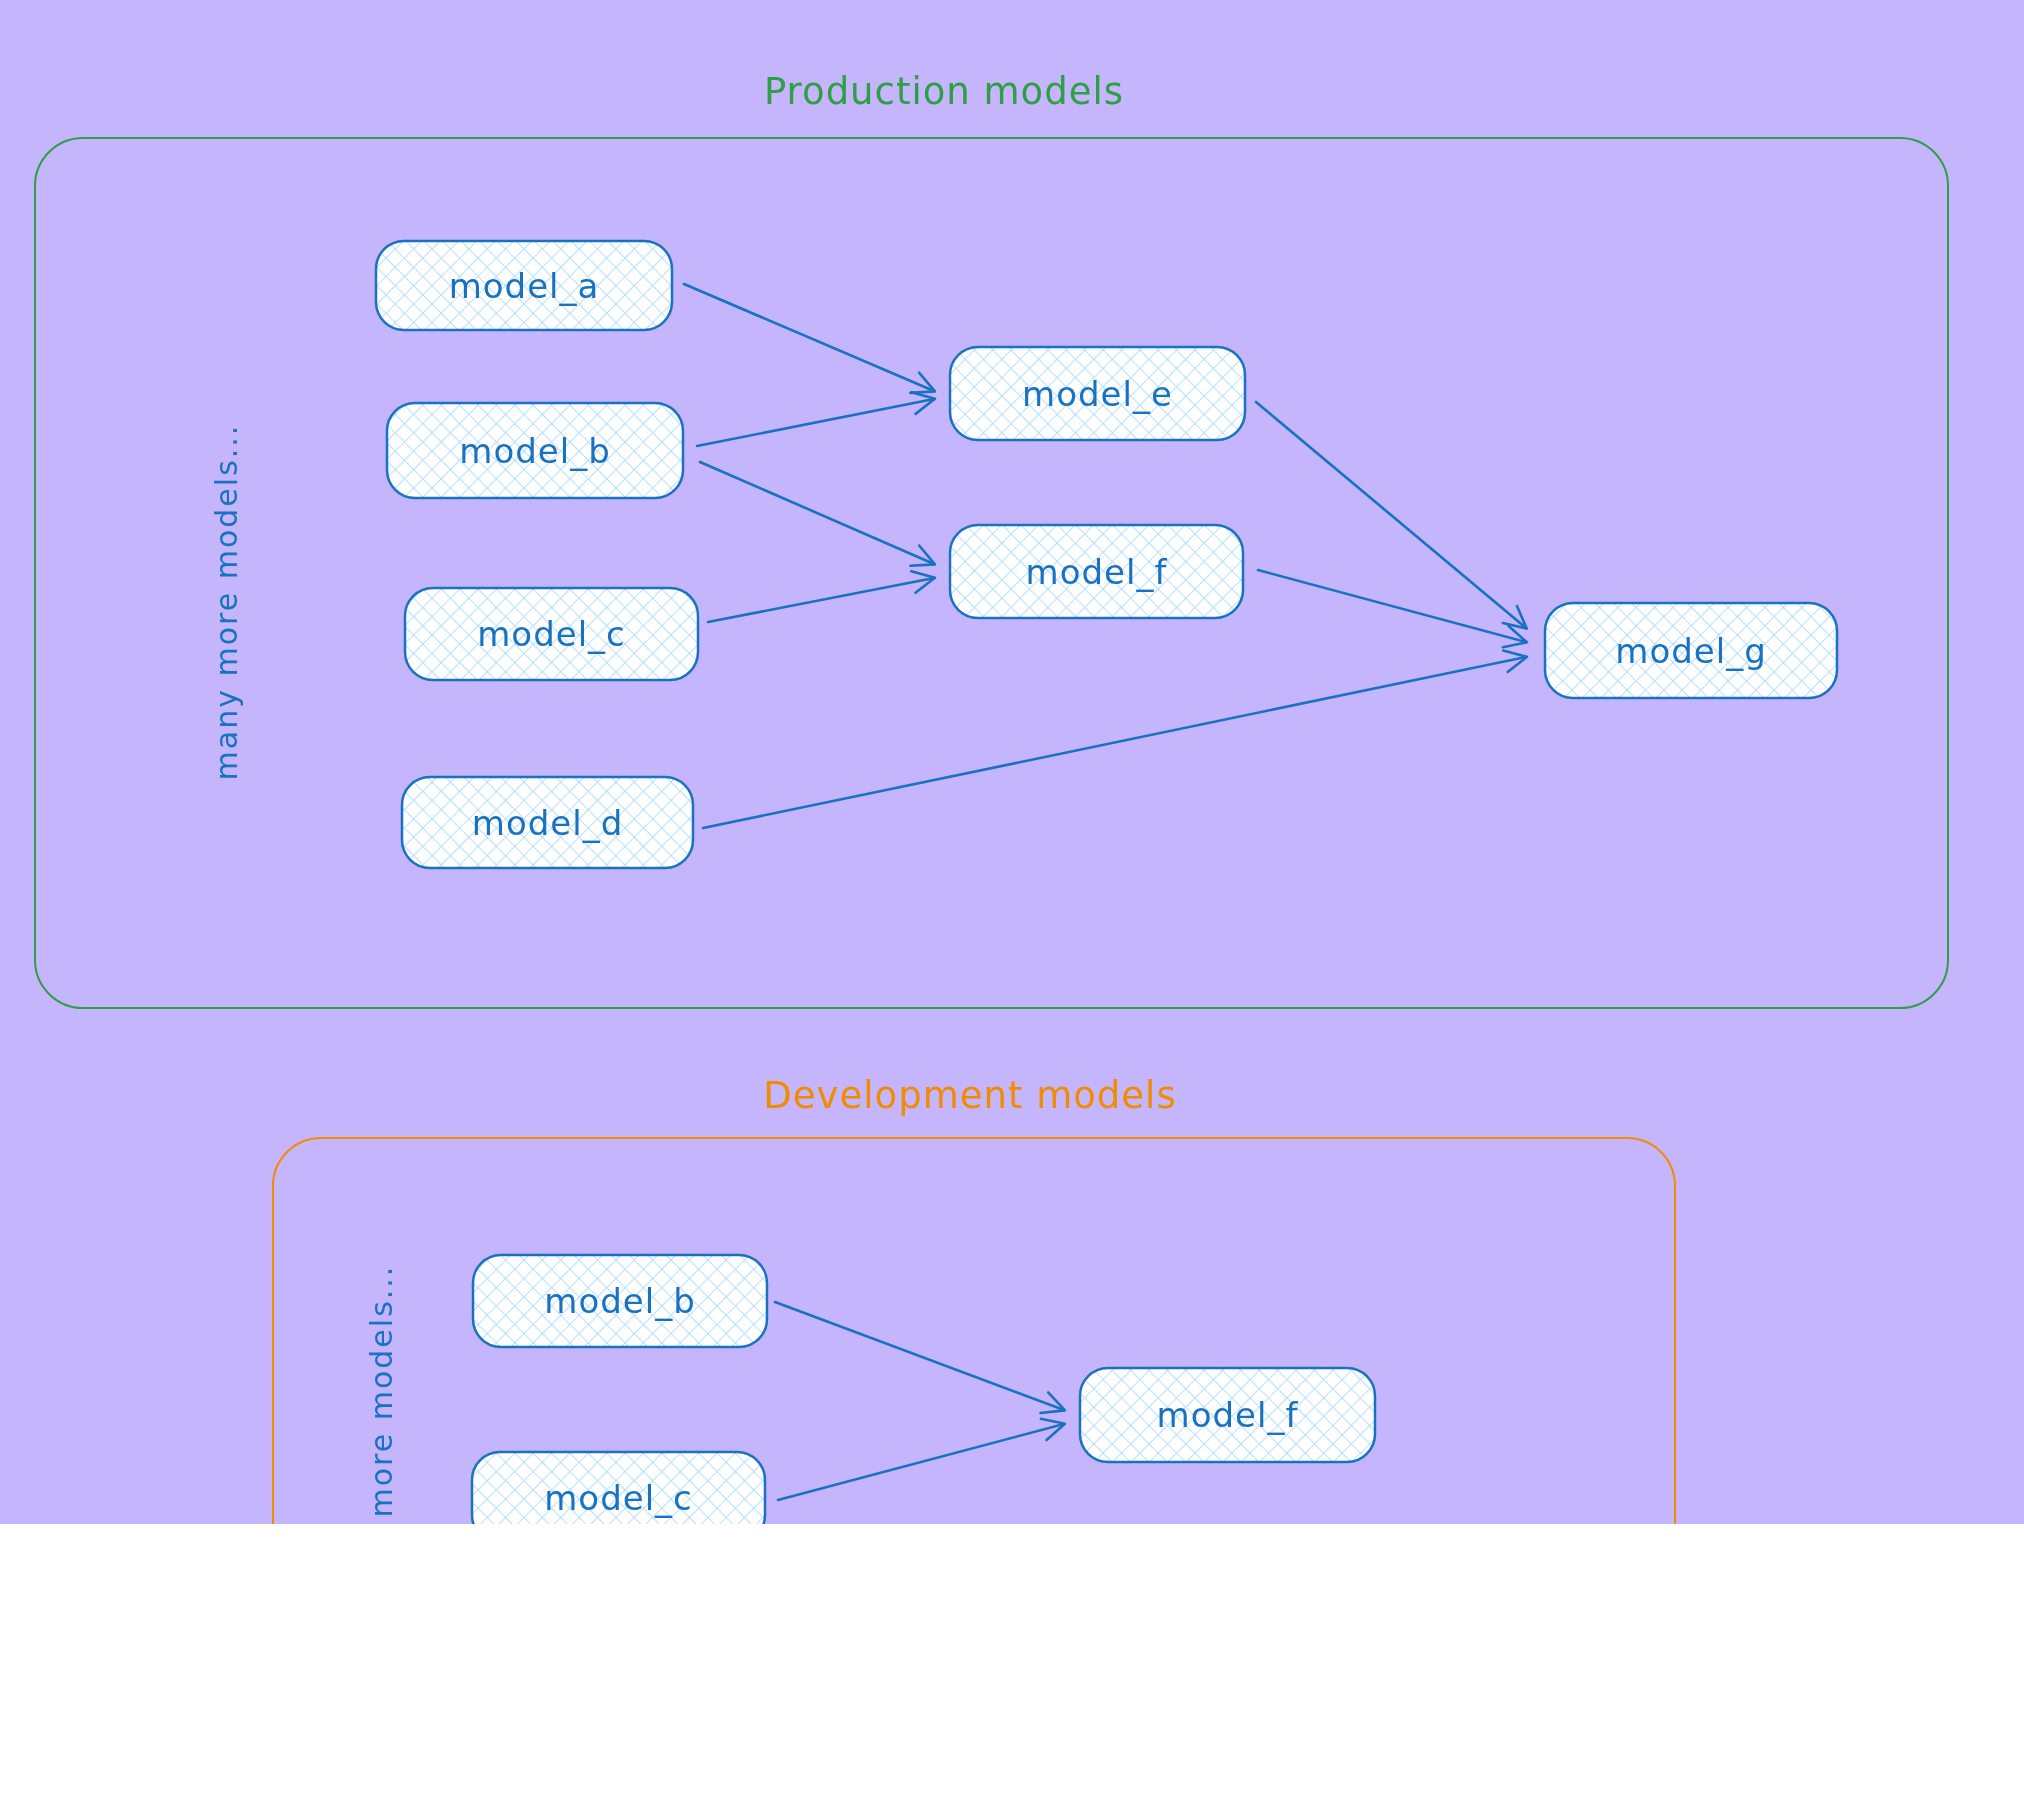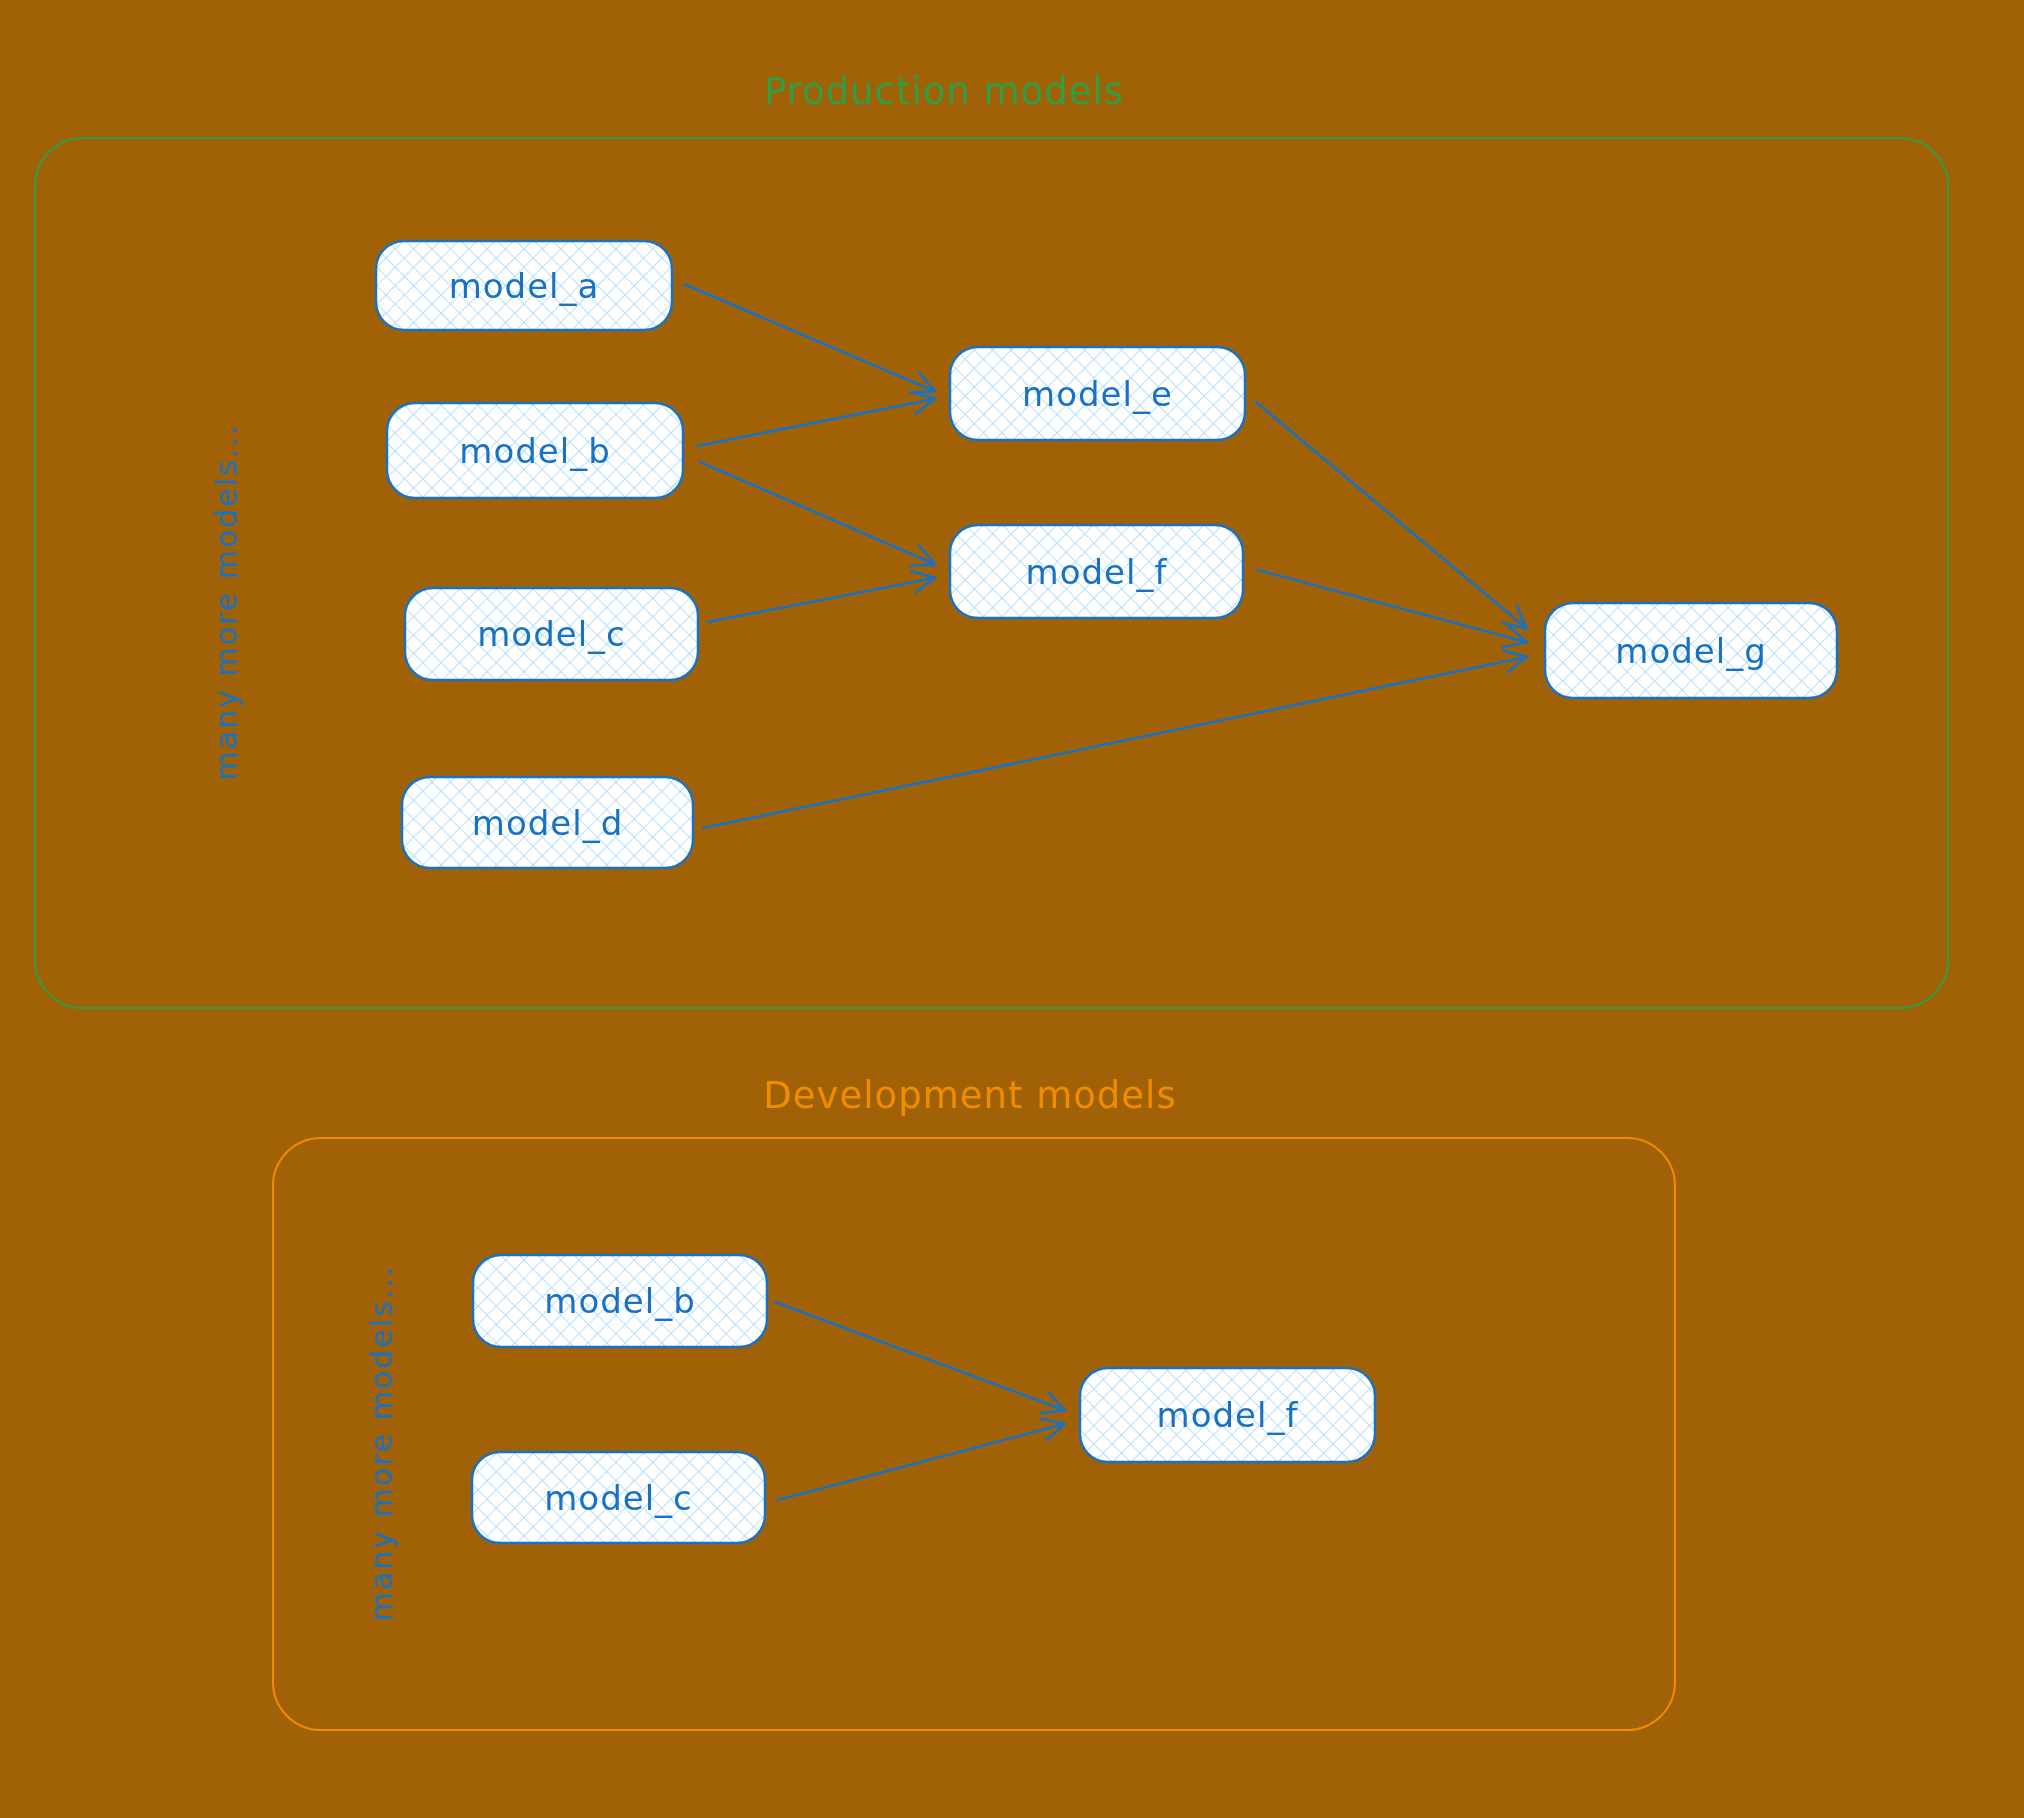--- a/index.html
+++ b/index.html
@@ -3,22 +3,22 @@
 <meta charset="utf-8">
 <style>
   html, body {
     margin: 0;
     padding: 0;
     background: #ffffff;
   }
   .stage {
     position: relative;
     width: 2024px;
-    height: 1818px;
-    background: #a16207;
+    height: 1524px;
+    background: #c4b5fd;
     font-family: "DejaVu Sans", sans-serif;
   }
   svg text {
     font-family: "DejaVu Sans", sans-serif;
   }
   .section-title {
     font-size: 37px;
     letter-spacing: 1px;
   }
   .node-label {

